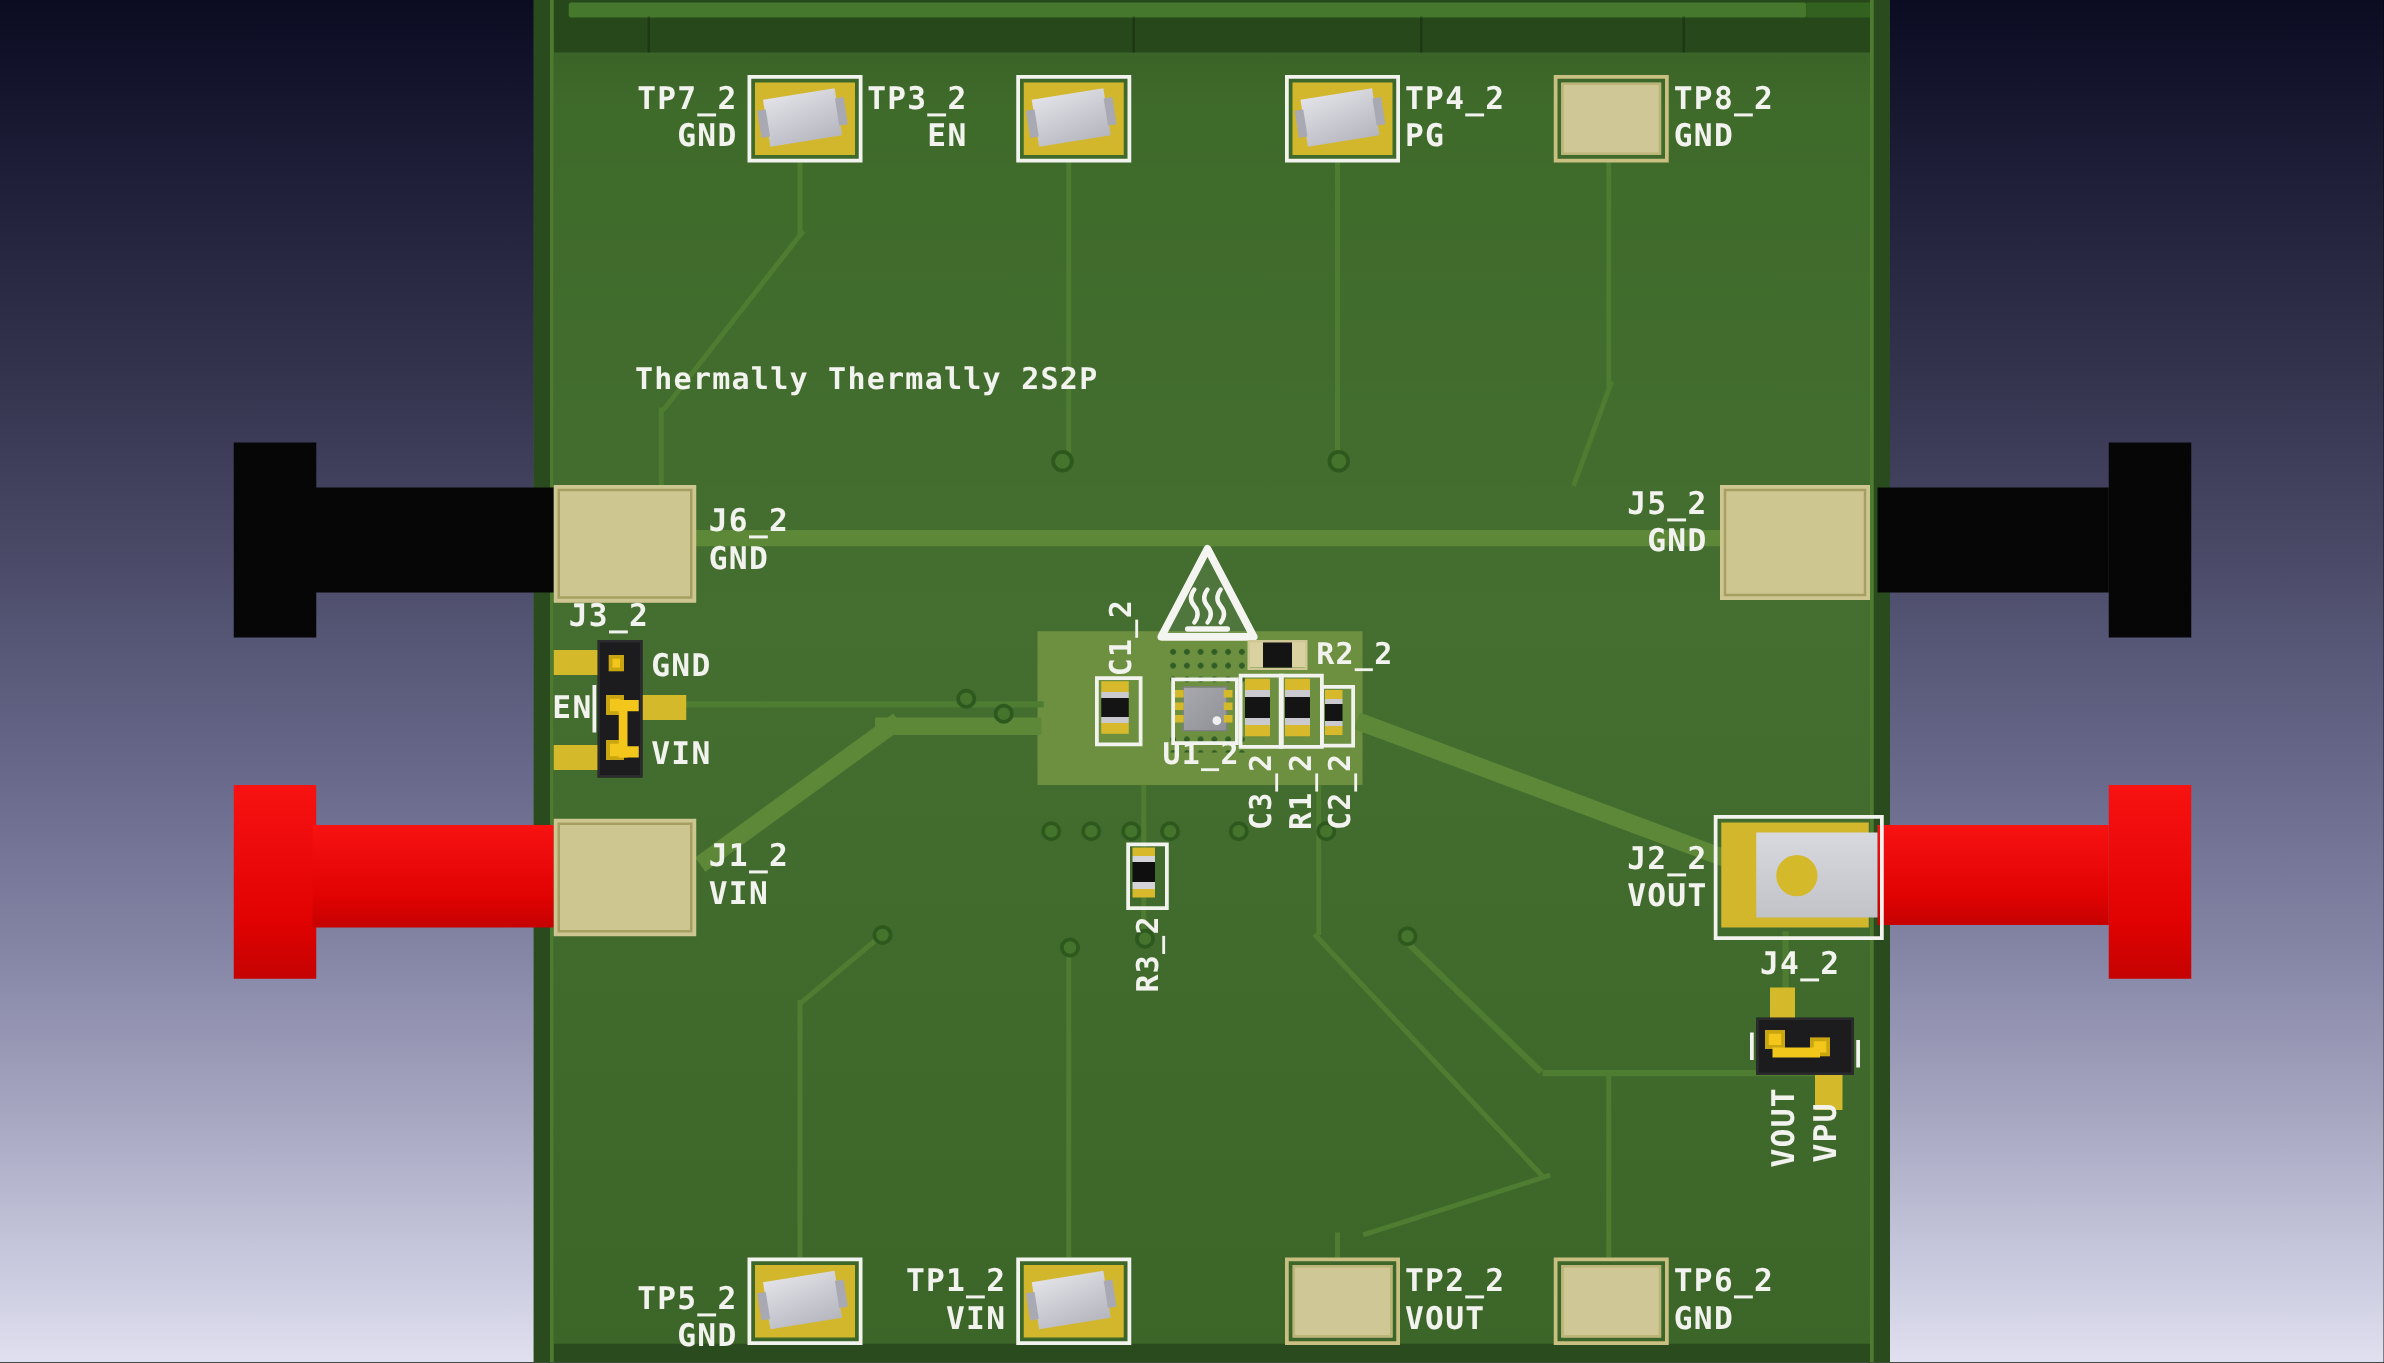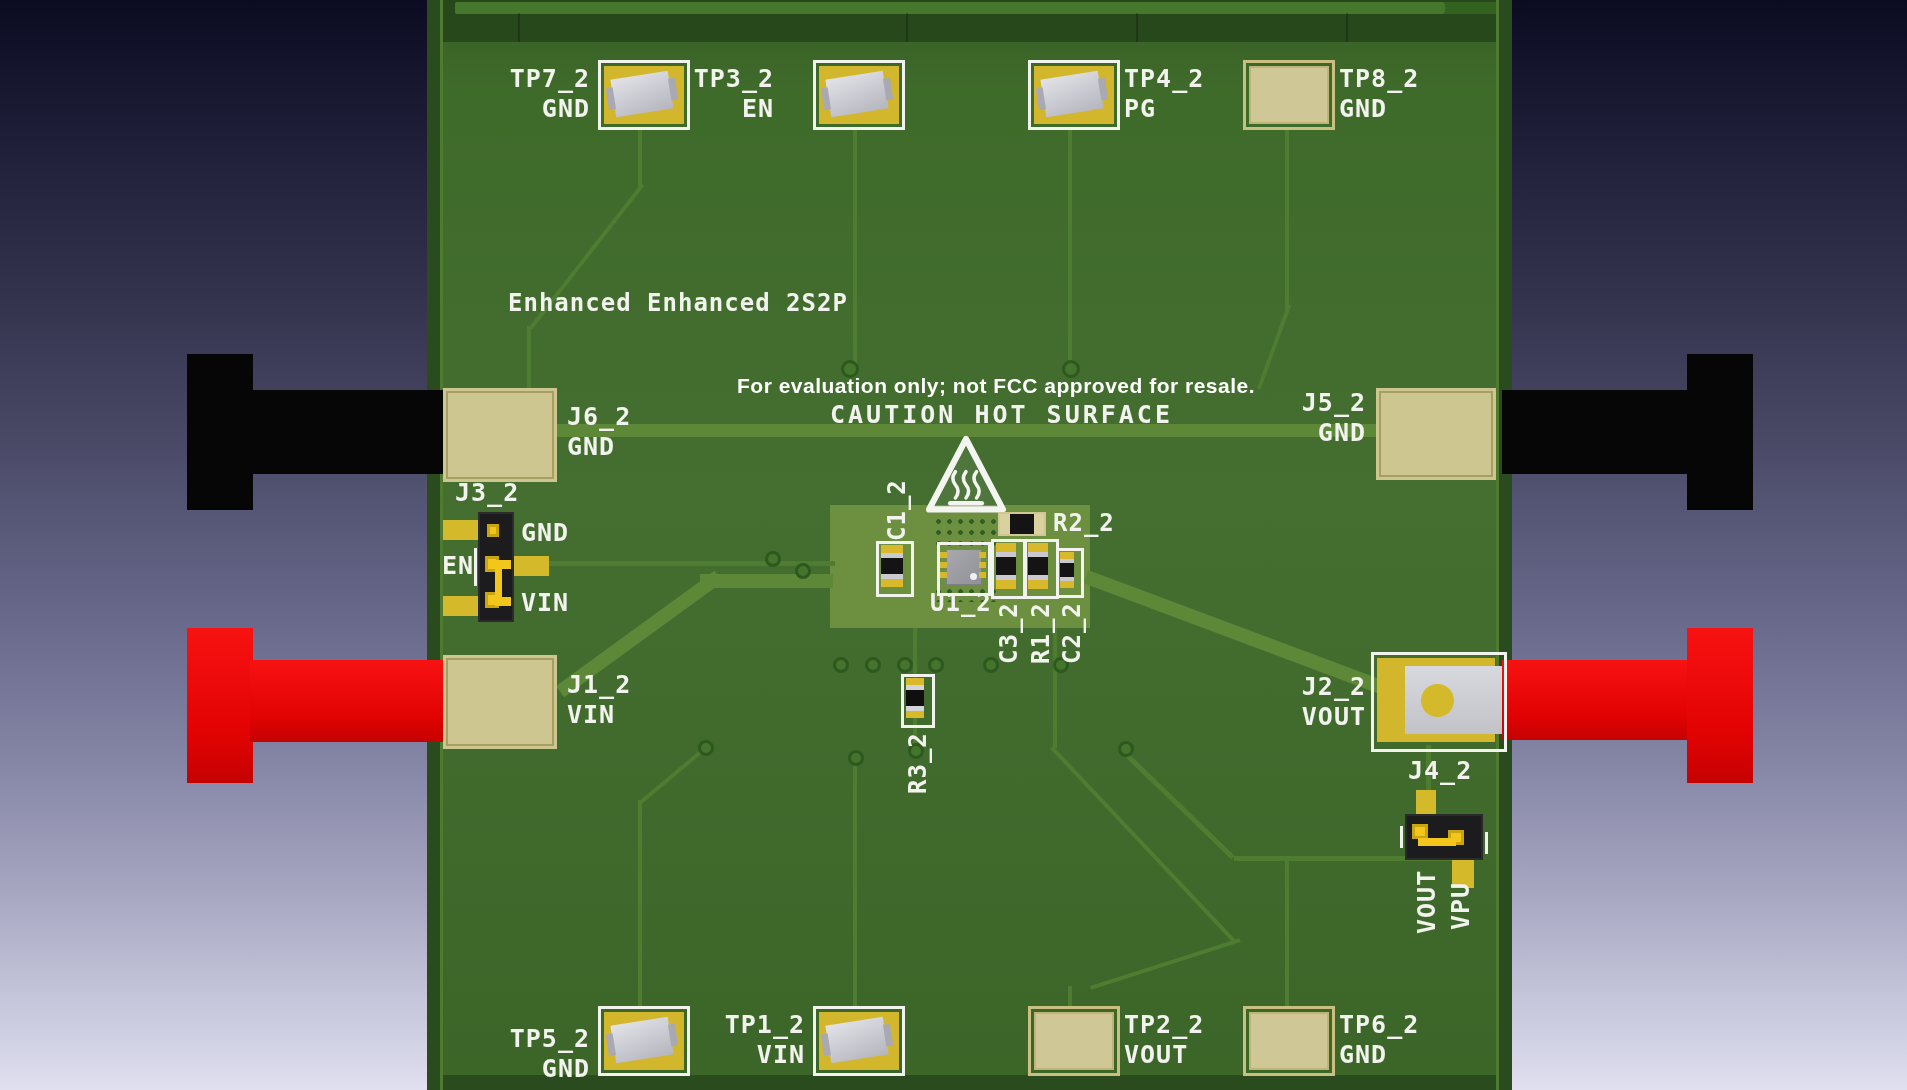--- a/index.html
+++ b/index.html
@@ -117,23 +117,21 @@
   <div class="via" style="left:865px;top:657px"></div>
   <div class="via" style="left:897px;top:657px"></div>
   <div class="via" style="left:928px;top:657px"></div>
   <div class="via" style="left:983px;top:657px"></div>
   <div class="via" style="left:1053px;top:657px"></div>
   <div class="via" style="left:908px;top:743px"></div>
   <div class="via" style="left:1118px;top:741px"></div>
   <div class="via" style="left:698px;top:740px"></div>
   <div class="via" style="left:848px;top:750px"></div>
 
-  <div class="silk" style="left:508px;top:288px;font-size:24px">Enhanced Enhanced 2S2P</div>
-  <div class="note" style="left:737px;top:374px">For evaluation only; not FCC approved for resale.</div>
-  <div class="caution" style="left:830px;top:400px">CAUTION HOT SURFACE</div>
+  <div class="silk" style="left:508px;top:288px;font-size:24px">Thermally Thermally 2S2P</div>
 
   <div class="tri" style="left:922px;top:432px;width:88px;height:88px">
     <svg width="88" height="88" viewBox="0 0 100 100">
       <path d="M50 8 L92 88 L8 88 Z" fill="rgba(255,255,255,0.06)" stroke="#f4f4f0" stroke-width="7" stroke-linejoin="round"></path>
       <path d="M38 45 q-6 8 0 15 t0 15" fill="none" stroke="#f4f4f0" stroke-width="4" stroke-linecap="round"></path>
       <path d="M50 45 q-6 8 0 15 t0 15" fill="none" stroke="#f4f4f0" stroke-width="4" stroke-linecap="round"></path>
       <path d="M62 45 q-6 8 0 15 t0 15" fill="none" stroke="#f4f4f0" stroke-width="4" stroke-linecap="round"></path>
       <path d="M32 81 H68" stroke="#f4f4f0" stroke-width="5" stroke-linecap="round"></path>
     </svg>
   </div>

